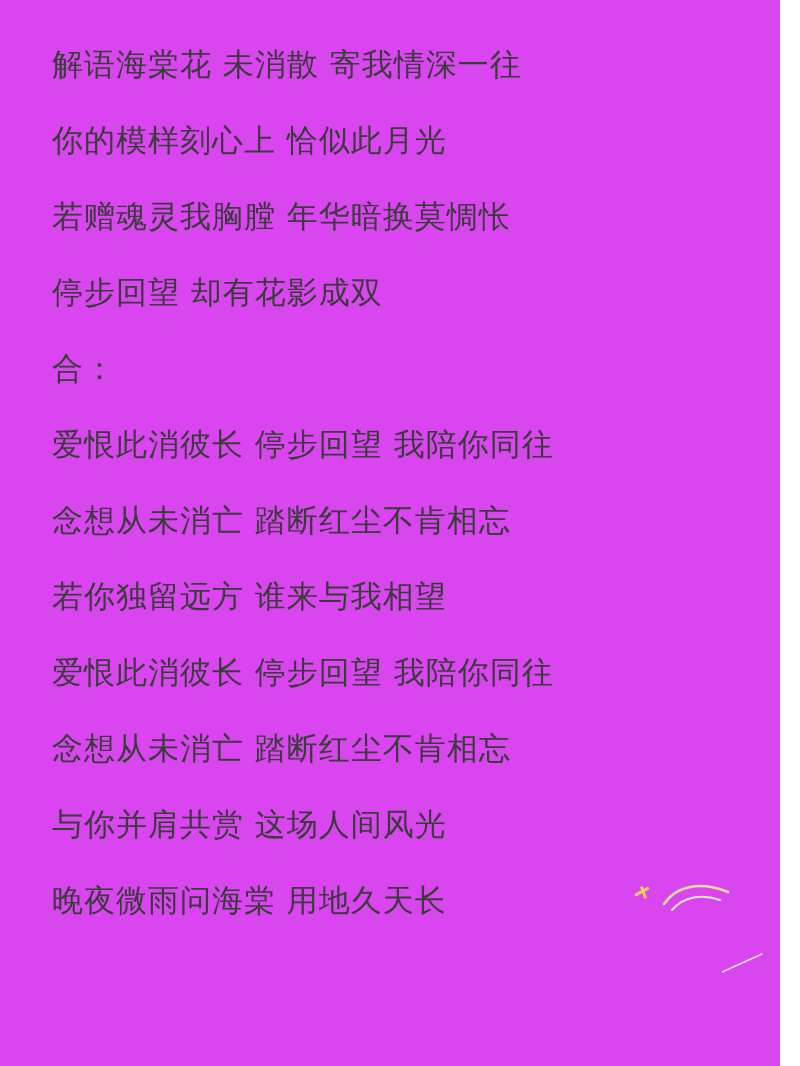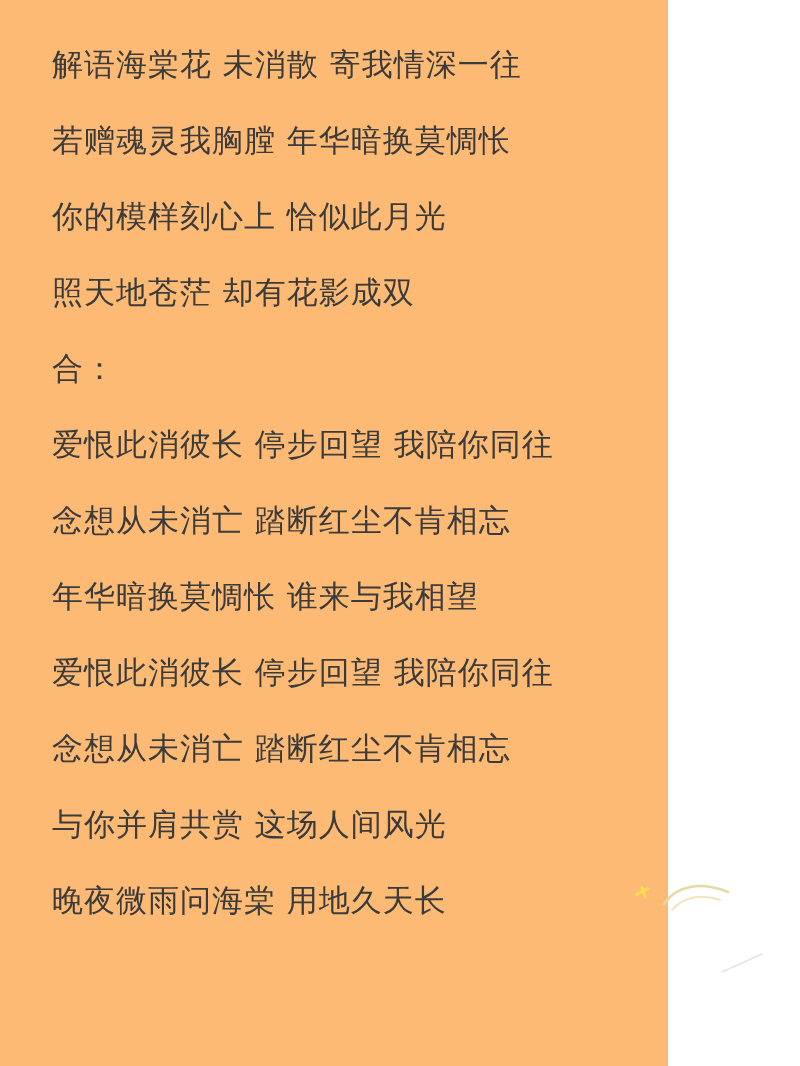--- a/index.html
+++ b/index.html
@@ -10,23 +10,23 @@
   body {
     width: 800px;
     height: 1066px;
     font-family: "DejaVu Sans", "Liberation Sans", sans-serif;
     color: #3c3c3c;
     position: relative;
     overflow: hidden;
   }
   .page {
     position: relative;
-    width: 668px;
+    width: 780px;
     height: 1066px;
-    background: #fdba74;
+    background: #d946ef;
     box-sizing: border-box;
     padding: 26px 54px 0 52px;
   }
   .lyric-line {
     font-size: 31px;
     line-height: 76px;
     letter-spacing: 1px;
     color: #3b3b3b;
     white-space: pre;
     font-weight: 400;
@@ -79,27 +79,27 @@
     height: 24px;
   }
   .doodle-corner svg { display: block; }
 </style>
 </head>
 <body>
 
 <div class="page">
 
   <div class="lyric-line">解语海棠花 未消散 寄我情深一往</div>
+  <div class="lyric-line">你的模样刻心上 恰似此月光</div>
   <div class="lyric-line">若赠魂灵我胸膛 年华暗换莫惆怅</div>
-  <div class="lyric-line">你的模样刻心上 恰似此月光</div>
-  <div class="lyric-line">照天地苍茫 却有花影成双</div>
+  <div class="lyric-line">停步回望 却有花影成双</div>
   <div class="lyric-line section-label">合：</div>
   <div class="lyric-line">爱恨此消彼长 停步回望 我陪你同往</div>
   <div class="lyric-line">念想从未消亡 踏断红尘不肯相忘</div>
-  <div class="lyric-line">年华暗换莫惆怅 谁来与我相望</div>
+  <div class="lyric-line">若你独留远方 谁来与我相望</div>
   <div class="lyric-line">爱恨此消彼长 停步回望 我陪你同往</div>
   <div class="lyric-line">念想从未消亡 踏断红尘不肯相忘</div>
   <div class="lyric-line">与你并肩共赏 这场人间风光</div>
   <div class="lyric-line">晚夜微雨问海棠 用地久天长</div>
 
   <div class="doodle doodle-yellow"></div>
 
   <div class="doodle doodle-swoosh">
     <svg width="70" height="34" viewBox="0 0 70 34">
       <path d="M2 24 C 16 4, 40 2, 66 12" stroke="#e6d9a2" stroke-width="2.5" fill="none" stroke-linecap="round"></path>

